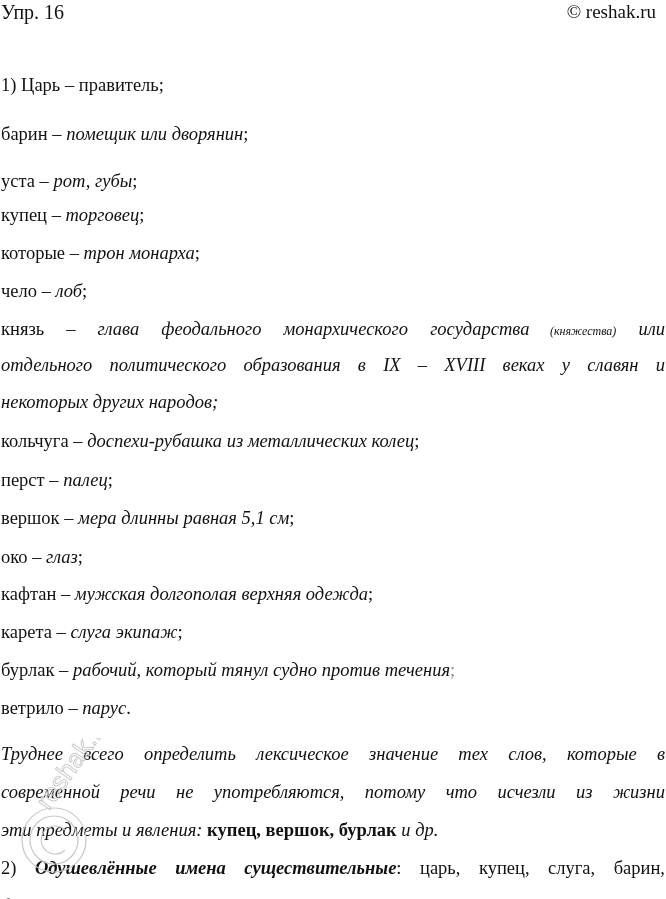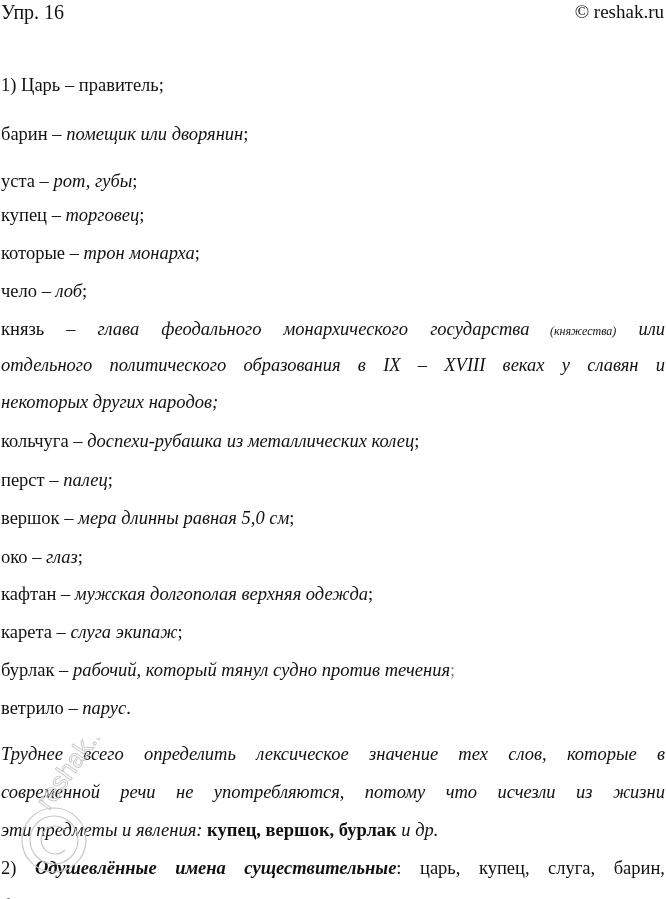--- a/index.html
+++ b/index.html
@@ -7,21 +7,21 @@
       width: 666px; height: 899px; position: relative; overflow: hidden;
       font-family: "Liberation Serif", serif; color: #111111;
     }
     .line {
       position: absolute; left: 1px; font-size: 18.5px; line-height: 22px;
       white-space: nowrap;
       margin-top: 28px;
     }
     .just { width: 664px; text-align: justify; text-align-last: justify; white-space: normal; }
     .title { position: absolute; left: 1px; top: 0px; font-size: 20px; font-weight: normal; line-height: 24px; }
-    .copyright { position: absolute; right: 2px; top: 0px; font-size: 19px; line-height: 24px; }
+    .copyright { position: absolute; right: 10px; top: 0px; font-size: 19px; line-height: 24px; }
     i { }
     .small { font-size: 12px; font-style: italic; }
     .faded { color: #8a8a8a; }
     .watermark {
       position: absolute; left: 14px; top: 738px; width: 110px; height: 150px;
       pointer-events: none;
     }
   </style>
 </head>
 <body>
@@ -65,21 +65,21 @@
 
 <div class="line" style="top:402px">
   <span>кольчуга</span><span> – </span><i>доспехи-рубашка из металлических колец</i><span>;</span>
 </div>
 
 <div class="line" style="top:441px">
   <span>перст</span><span> – </span><i>палец</i><span>;</span>
 </div>
 
 <div class="line" style="top:479px">
-  <span>вершок</span><span> – </span><i>мера длинны равная 5,0 см</i><span>;</span>
+  <span>вершок</span><span> – </span><i>мера длинны равная 5,1 см</i><span>;</span>
 </div>
 
 <div class="line" style="top:518px">
   <span>око</span><span> – </span><i>глаз</i><span>;</span>
 </div>
 
 <div class="line" style="top:555px">
   <span>кафтан</span><span> – </span><i>мужская долгополая верхняя одежда</i><span>;</span>
 </div>
 

